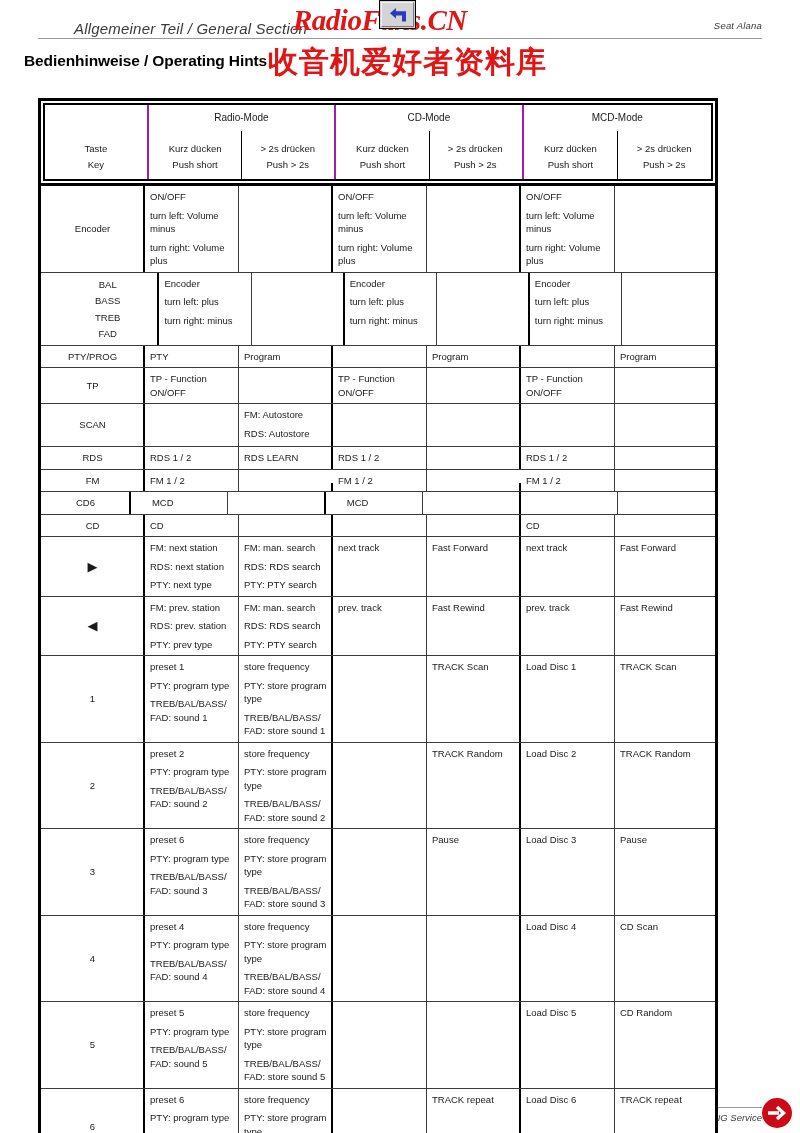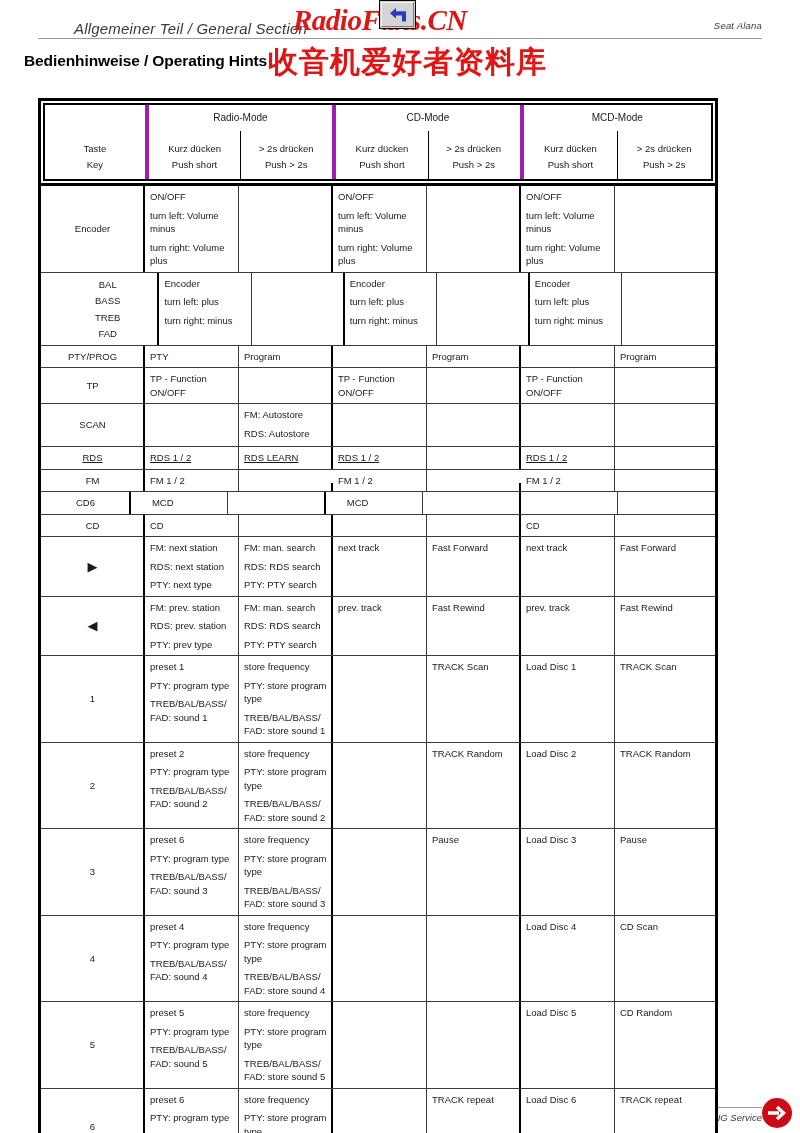--- a/index.html
+++ b/index.html
@@ -152,21 +152,21 @@
   }
   #table-head .headrow {
     display: flex;
     border: 2px solid #000;
     box-sizing: border-box;
     height: 78px;
   }
   #table-head .hc {
     box-sizing: border-box;
     position: relative;
-    border-right: 4px solid #a21caf;
+    border-right: 2px solid #a21caf;
   }
   #table-head .hc:last-child { border-right: none; }
 
   .col-key   { width: 104px; }
   .col-mode  { width: 188px; }
 
   .mode-title {
     position: absolute;
     top: 7px;
     left: 0;
@@ -444,21 +444,21 @@
         <div class="cell c1"></div>
         <div class="cell c2">
           <p>FM: Autostore</p>
           <p>RDS: Autostore</p>
         </div>
         <div class="cell c3"></div>
         <div class="cell c4"></div>
         <div class="cell c5"></div>
         <div class="cell c6"></div>
       </div>
-      <div class="row" style="min-height: 19px; text-decoration: underline;">
+      <div class="row" style="min-height: 19px;">
         <div class="cell c0 keycell-lines vmid">
           <span>RDS</span>
         </div>
         <div class="cell c1">
           <p>RDS 1 / 2</p>
         </div>
         <div class="cell c2">
           <p>RDS LEARN</p>
         </div>
         <div class="cell c3">

